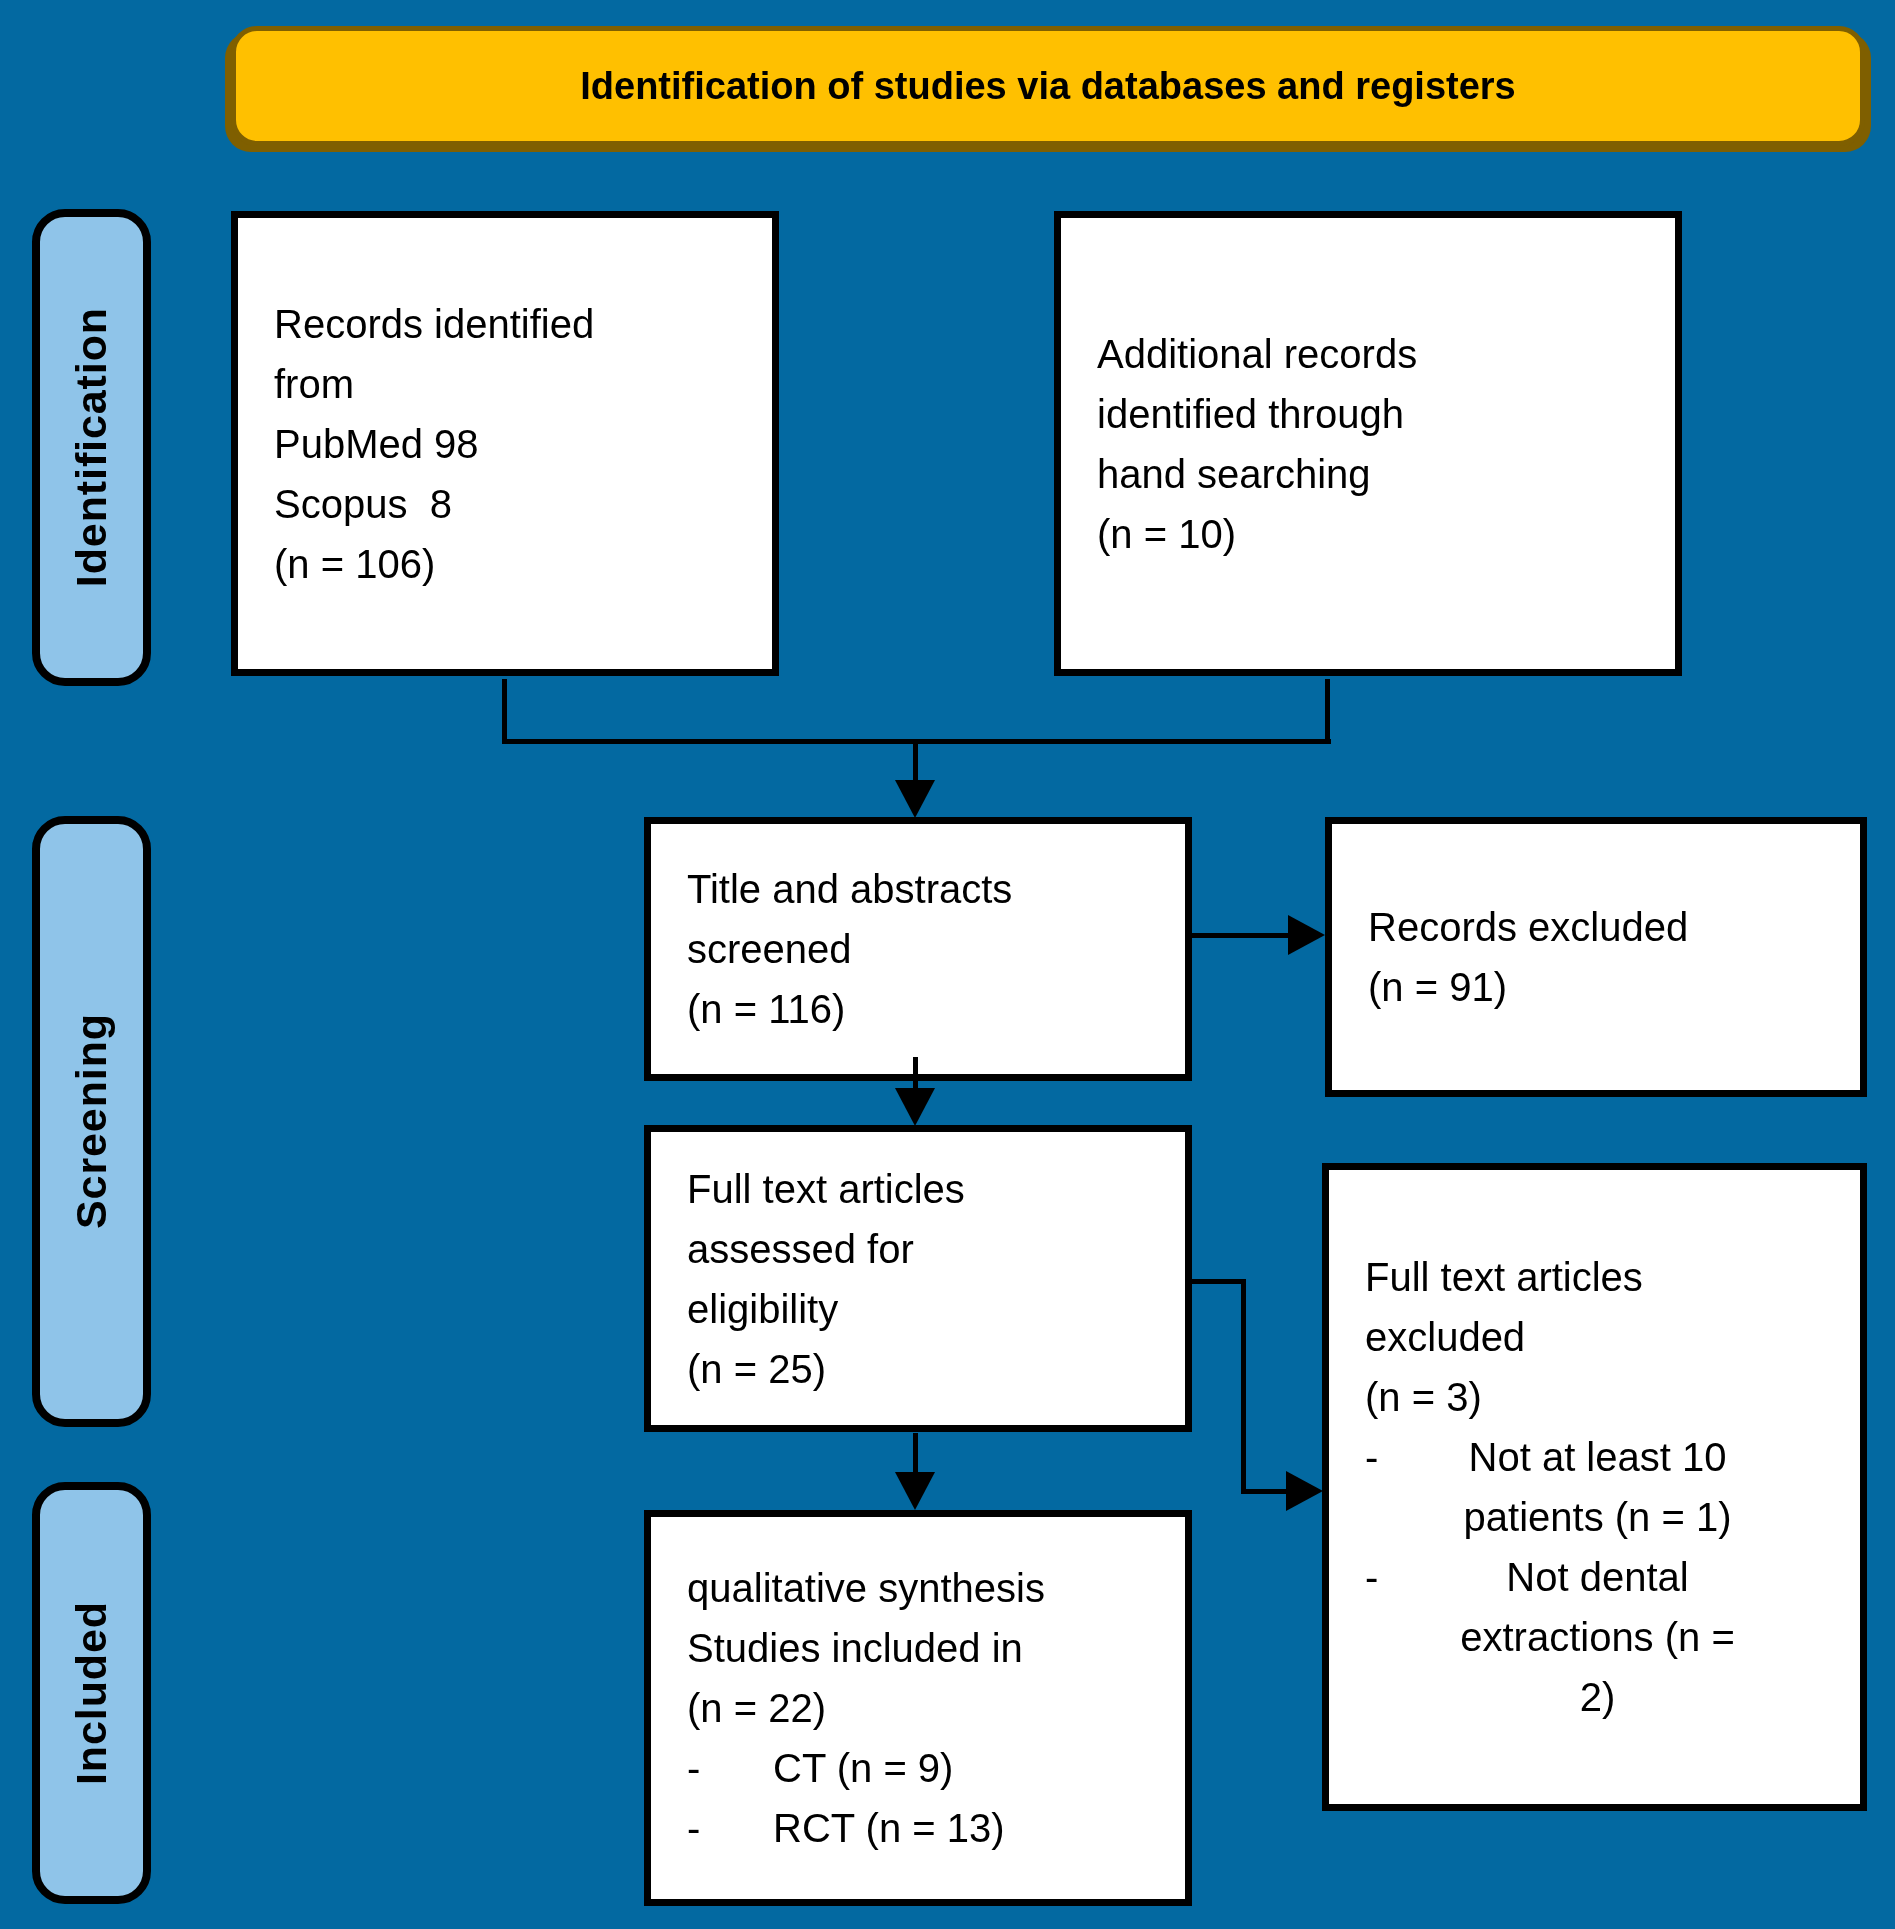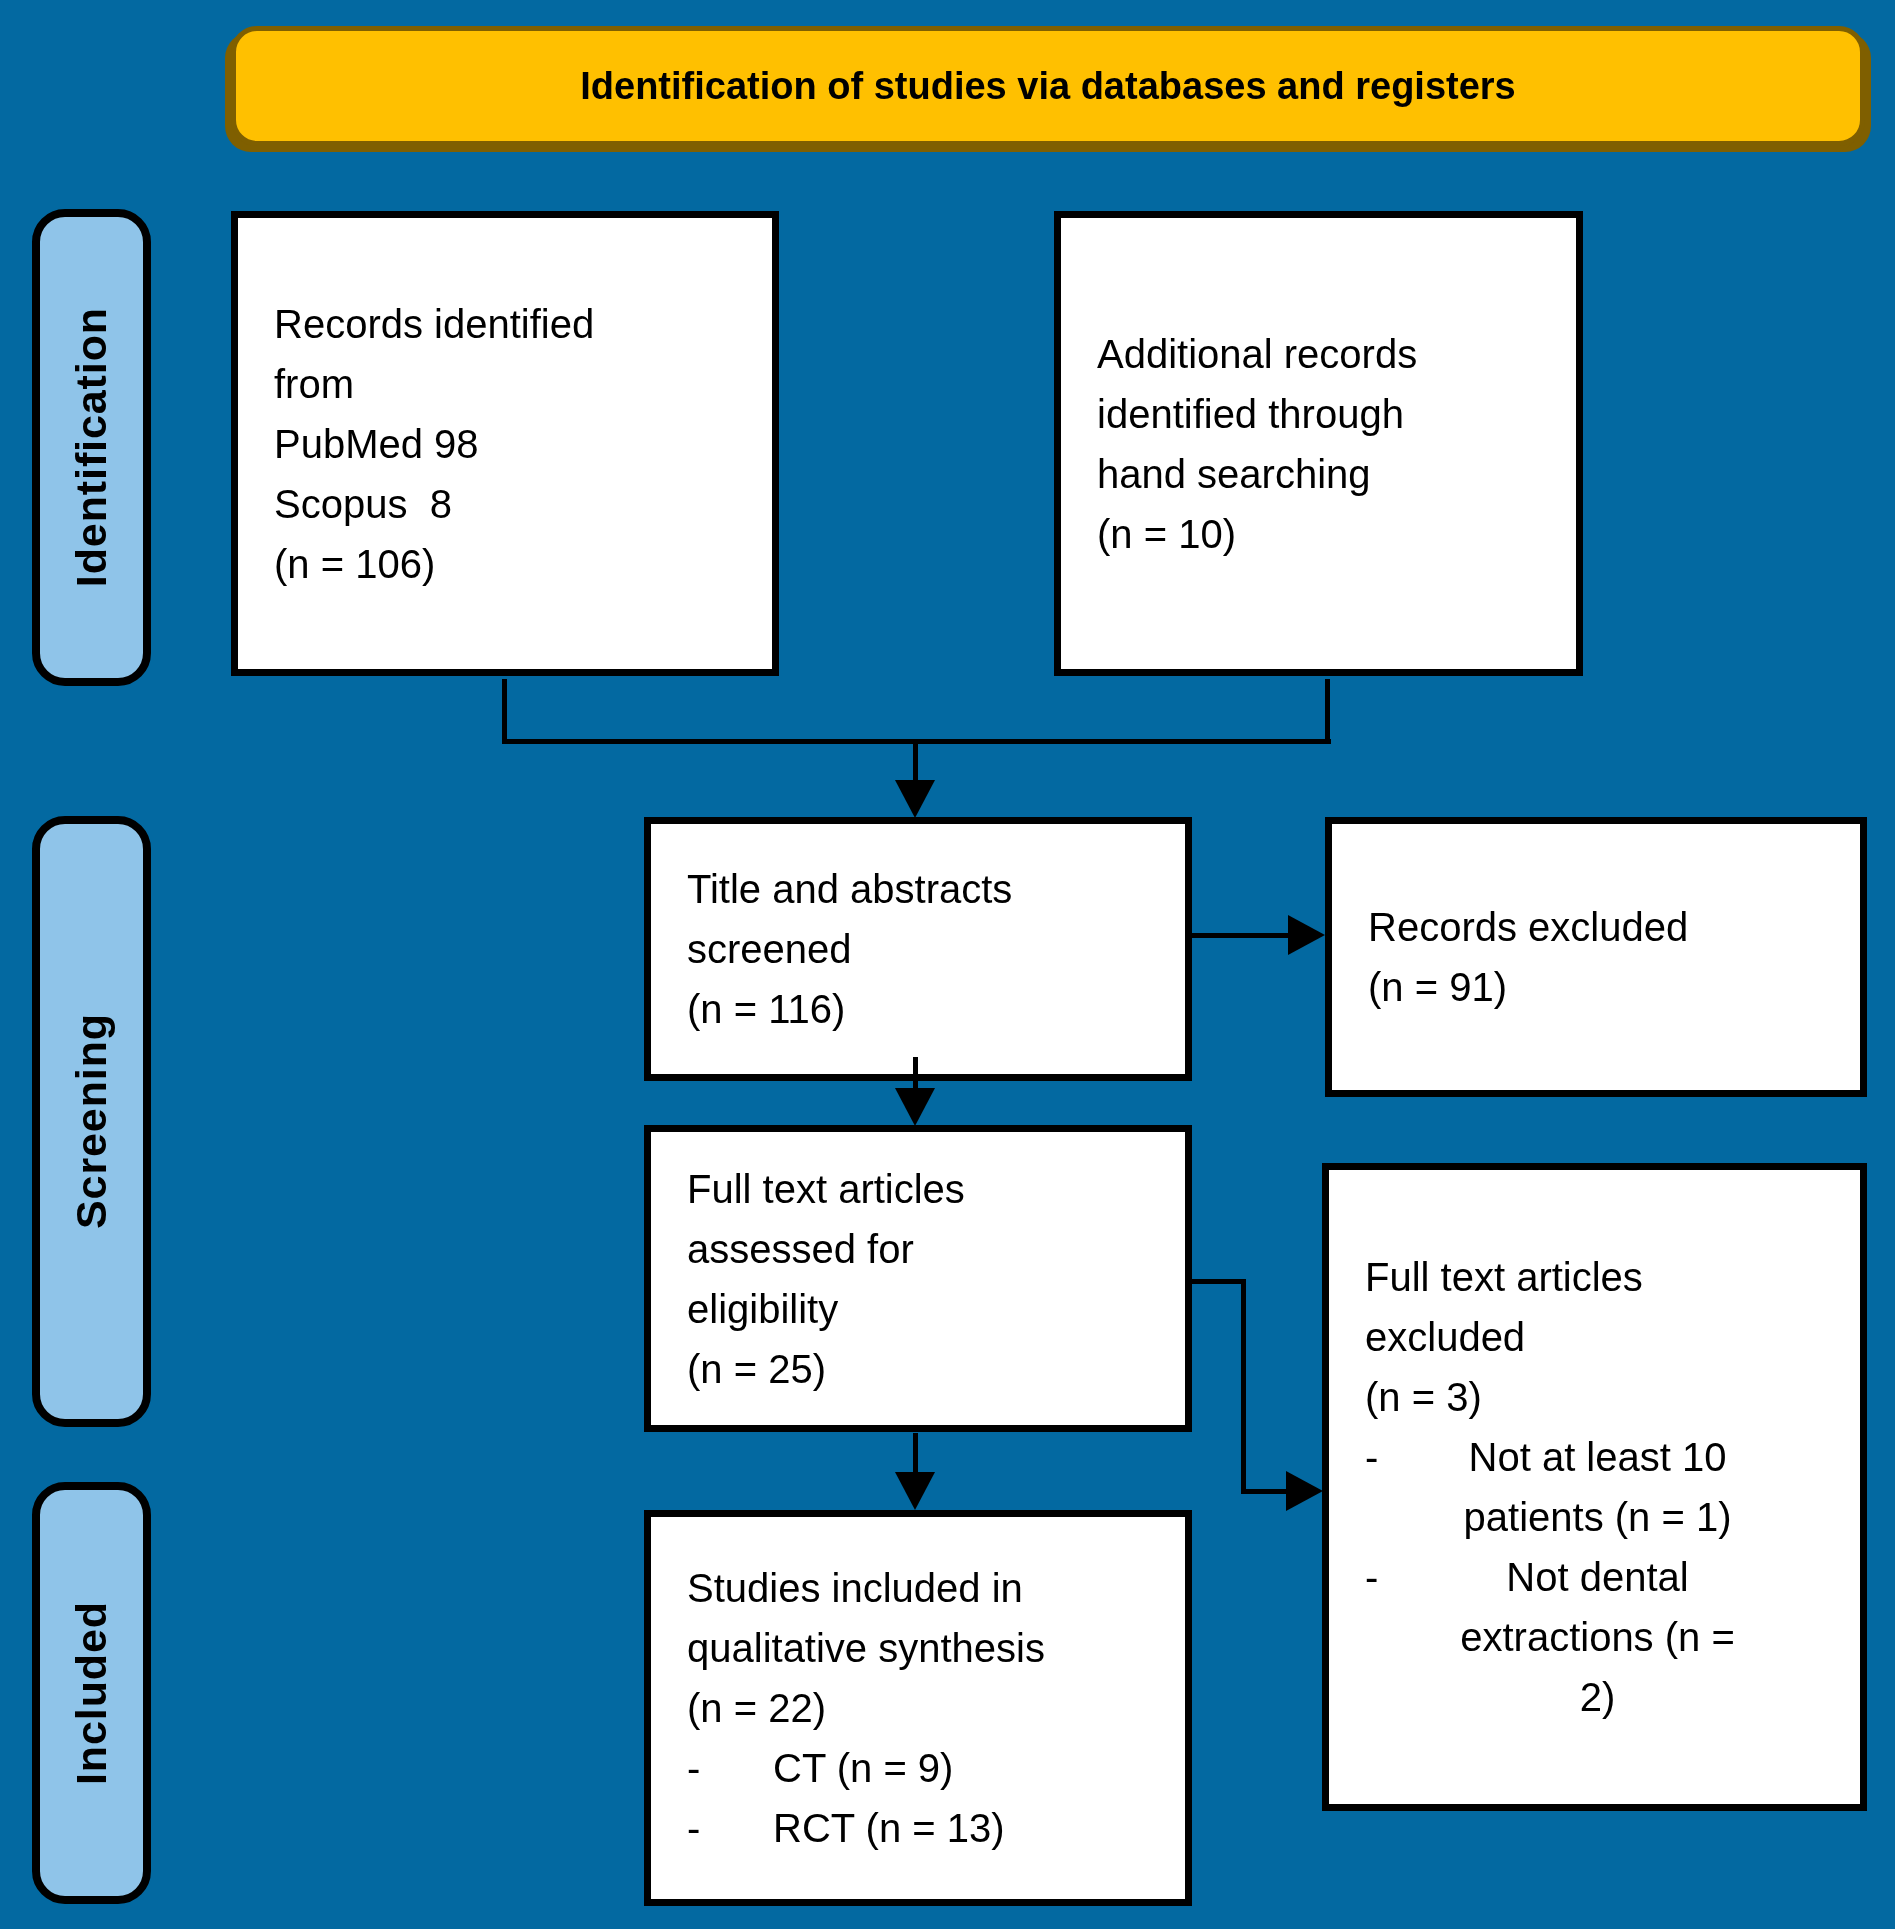--- a/index.html
+++ b/index.html
@@ -51,21 +51,21 @@
     box-sizing:border-box;
     display:flex;flex-direction:column;justify-content:center;
     padding-left:36px;padding-right:15.5px;
     font-size:40px;line-height:60px;
   }
   .wbox .line{white-space:pre;}
   .bullet{display:flex;}
   .bullet .dash{flex:0 0 86px;white-space:pre;}
   .bullet .txt{max-width:293px;white-space:normal;text-align:center;}
   #box-records-identified{left:231px;top:211px;width:548px;height:465px;}
-  #box-additional-records{left:1054px;top:211px;width:529px;height:465px;}
+  #box-additional-records{left:1054px;top:211px;width:628px;height:465px;}
   #box-title-abstracts{left:644px;top:817px;width:548px;height:264px;}
   #box-records-excluded{left:1325px;top:817px;width:542px;height:280px;}
   #box-fulltext-assessed{left:644px;top:1125px;width:548px;height:307px;}
   #box-fulltext-excluded{left:1322px;top:1163px;width:545px;height:648px;}
   #box-studies-included{left:644px;top:1510px;width:548px;height:396px;}
   
   .conn{position:absolute;background:#000;}
   .arrhead-down{
     position:absolute;width:0;height:0;
     border-left:20.6px solid transparent;
@@ -154,22 +154,22 @@
       <span class="dash">-</span>
       <span class="txt">Not at least 10 patients (n = 1)</span>
     </div>
     <div class="bullet">
       <span class="dash">-</span>
       <span class="txt">Not dental extractions (n = 2)</span>
     </div>
   </div>
 
   <div class="wbox" id="box-studies-included">
+    <div class="line">qualitative synthesis</div>
     <div class="line">Studies included in</div>
-    <div class="line">qualitative synthesis</div>
     <div class="line">(n = 22)</div>
     <div class="bullet">
       <span class="dash">-</span>
       <span class="txt">CT (n = 9)</span>
     </div>
     <div class="bullet">
       <span class="dash">-</span>
       <span class="txt">RCT (n = 13)</span>
     </div>
   </div>

